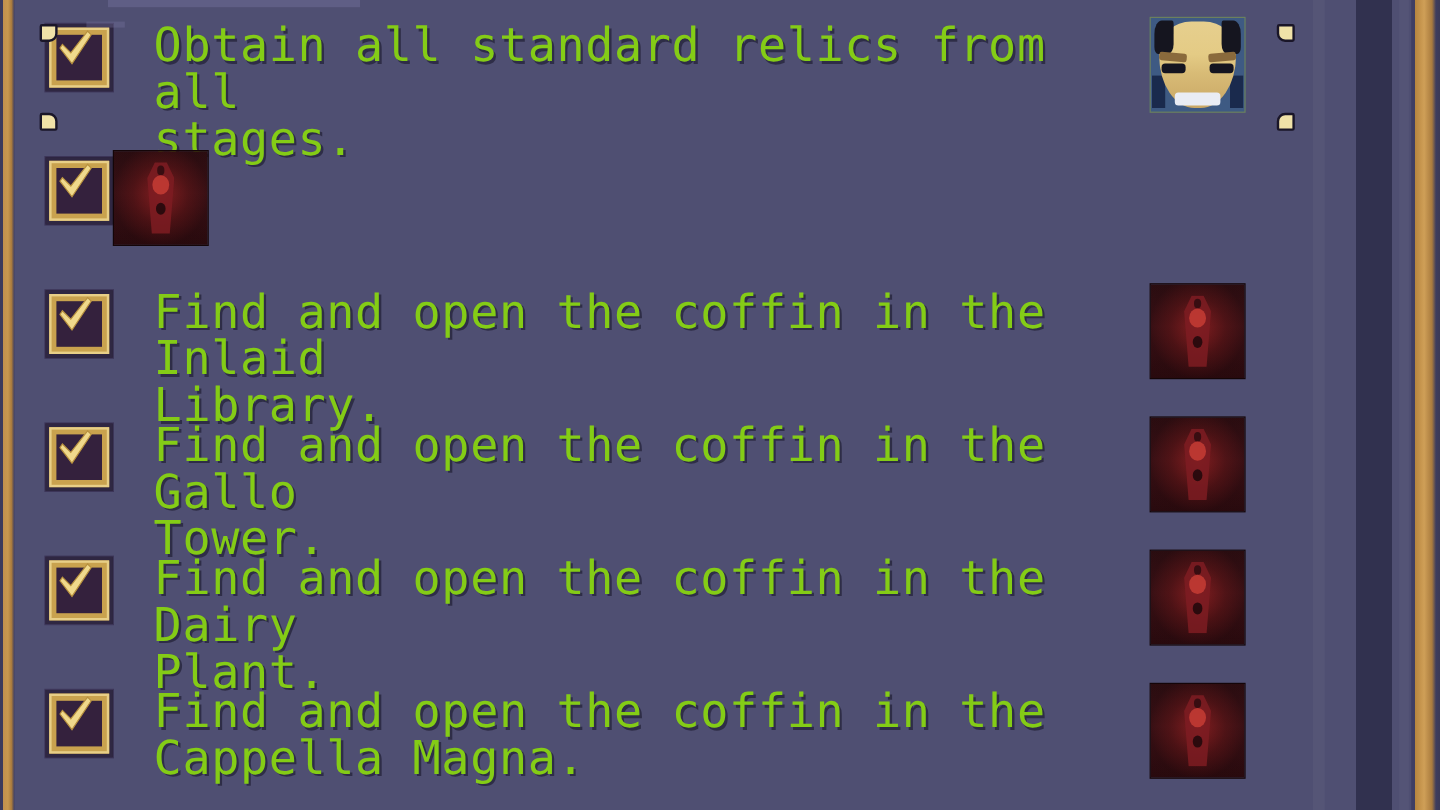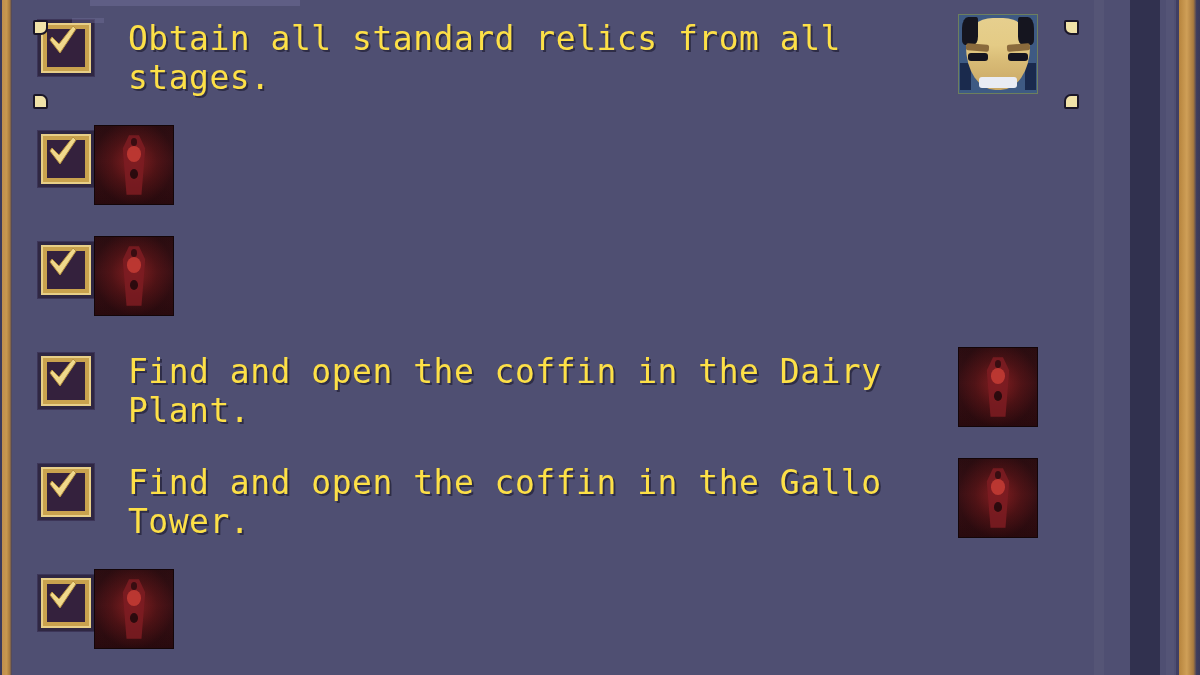--- a/index.html
+++ b/index.html
@@ -104,23 +104,23 @@
     position: absolute;
     left: 7px; top: 1px;
     width: 30px; height: 32px;
   }
   .checkbox .tick svg { display: block; width: 100%; height: 100%; }
 
   
   .label {
     flex: 1 1 auto;
     margin: 25px 0 0 34px;
-    color: #fde047;
+    color: #84cc16;
     font-family: "DejaVu Sans Mono", monospace;
-    font-size: 33px;
+    font-size: 39px;
     line-height: 39px;
     letter-spacing: 0.5px;
     text-shadow: 2px 2px 0 rgba(20,18,36,0.55);
     white-space: pre-line;
     max-width: 830px;
   }
 
   
   .reward {
     position: relative;
@@ -317,20 +317,39 @@
       <div class="row">
         <div class="row-inner">
           <div class="checkbox">
             <div class="frame"></div>
             <div class="tick">
               <svg viewBox="0 0 30 32" xmlns="http://www.w3.org/2000/svg">
                 <path d="M2 16 L4 13 L11 20 L25 2 L28 5 L12 29 Z" fill="#f0d98c" stroke="#b8913f" stroke-width="1"></path>
               </svg>
             </div>
           </div>
+          <div class="label">Find and open the coffin in the Inlaid
+Library.</div>
+          <div class="reward">
+            <div class="coffin"></div>
+          </div>
+        </div>
+      </div>
+      <div class="row">
+        <div class="row-inner">
+          <div class="checkbox">
+            <div class="frame"></div>
+            <div class="tick">
+              <svg viewBox="0 0 30 32" xmlns="http://www.w3.org/2000/svg">
+                <path d="M2 16 L4 13 L11 20 L25 2 L28 5 L12 29 Z" fill="#f0d98c" stroke="#b8913f" stroke-width="1"></path>
+              </svg>
+            </div>
+          </div>
+          <div class="label">Find and open the coffin in the Gallo
+Tower.</div>
           <div class="reward">
             <div class="coffin"></div>
           </div>
         </div>
       </div>
       <div class="row">
         <div class="row-inner">
           <div class="checkbox">
             <div class="frame"></div>
             <div class="tick">
@@ -349,37 +368,22 @@
       <div class="row">
         <div class="row-inner">
           <div class="checkbox">
             <div class="frame"></div>
             <div class="tick">
               <svg viewBox="0 0 30 32" xmlns="http://www.w3.org/2000/svg">
                 <path d="M2 16 L4 13 L11 20 L25 2 L28 5 L12 29 Z" fill="#f0d98c" stroke="#b8913f" stroke-width="1"></path>
               </svg>
             </div>
           </div>
-          <div class="label">Find and open the coffin in the Gallo
-Tower.</div>
-          <div class="reward">
-            <div class="coffin"></div>
-          </div>
-        </div>
-      </div>
-      <div class="row">
-        <div class="row-inner">
-          <div class="checkbox">
-            <div class="frame"></div>
-            <div class="tick">
-              <svg viewBox="0 0 30 32" xmlns="http://www.w3.org/2000/svg">
-                <path d="M2 16 L4 13 L11 20 L25 2 L28 5 L12 29 Z" fill="#f0d98c" stroke="#b8913f" stroke-width="1"></path>
-              </svg>
-            </div>
-          </div>
+          <div class="label">Find and open the coffin in the
+Cappella Magna.</div>
           <div class="reward">
             <div class="coffin"></div>
           </div>
         </div>
       </div>
     </div>
 
   <div class="scroll-track">
     
   </div>

